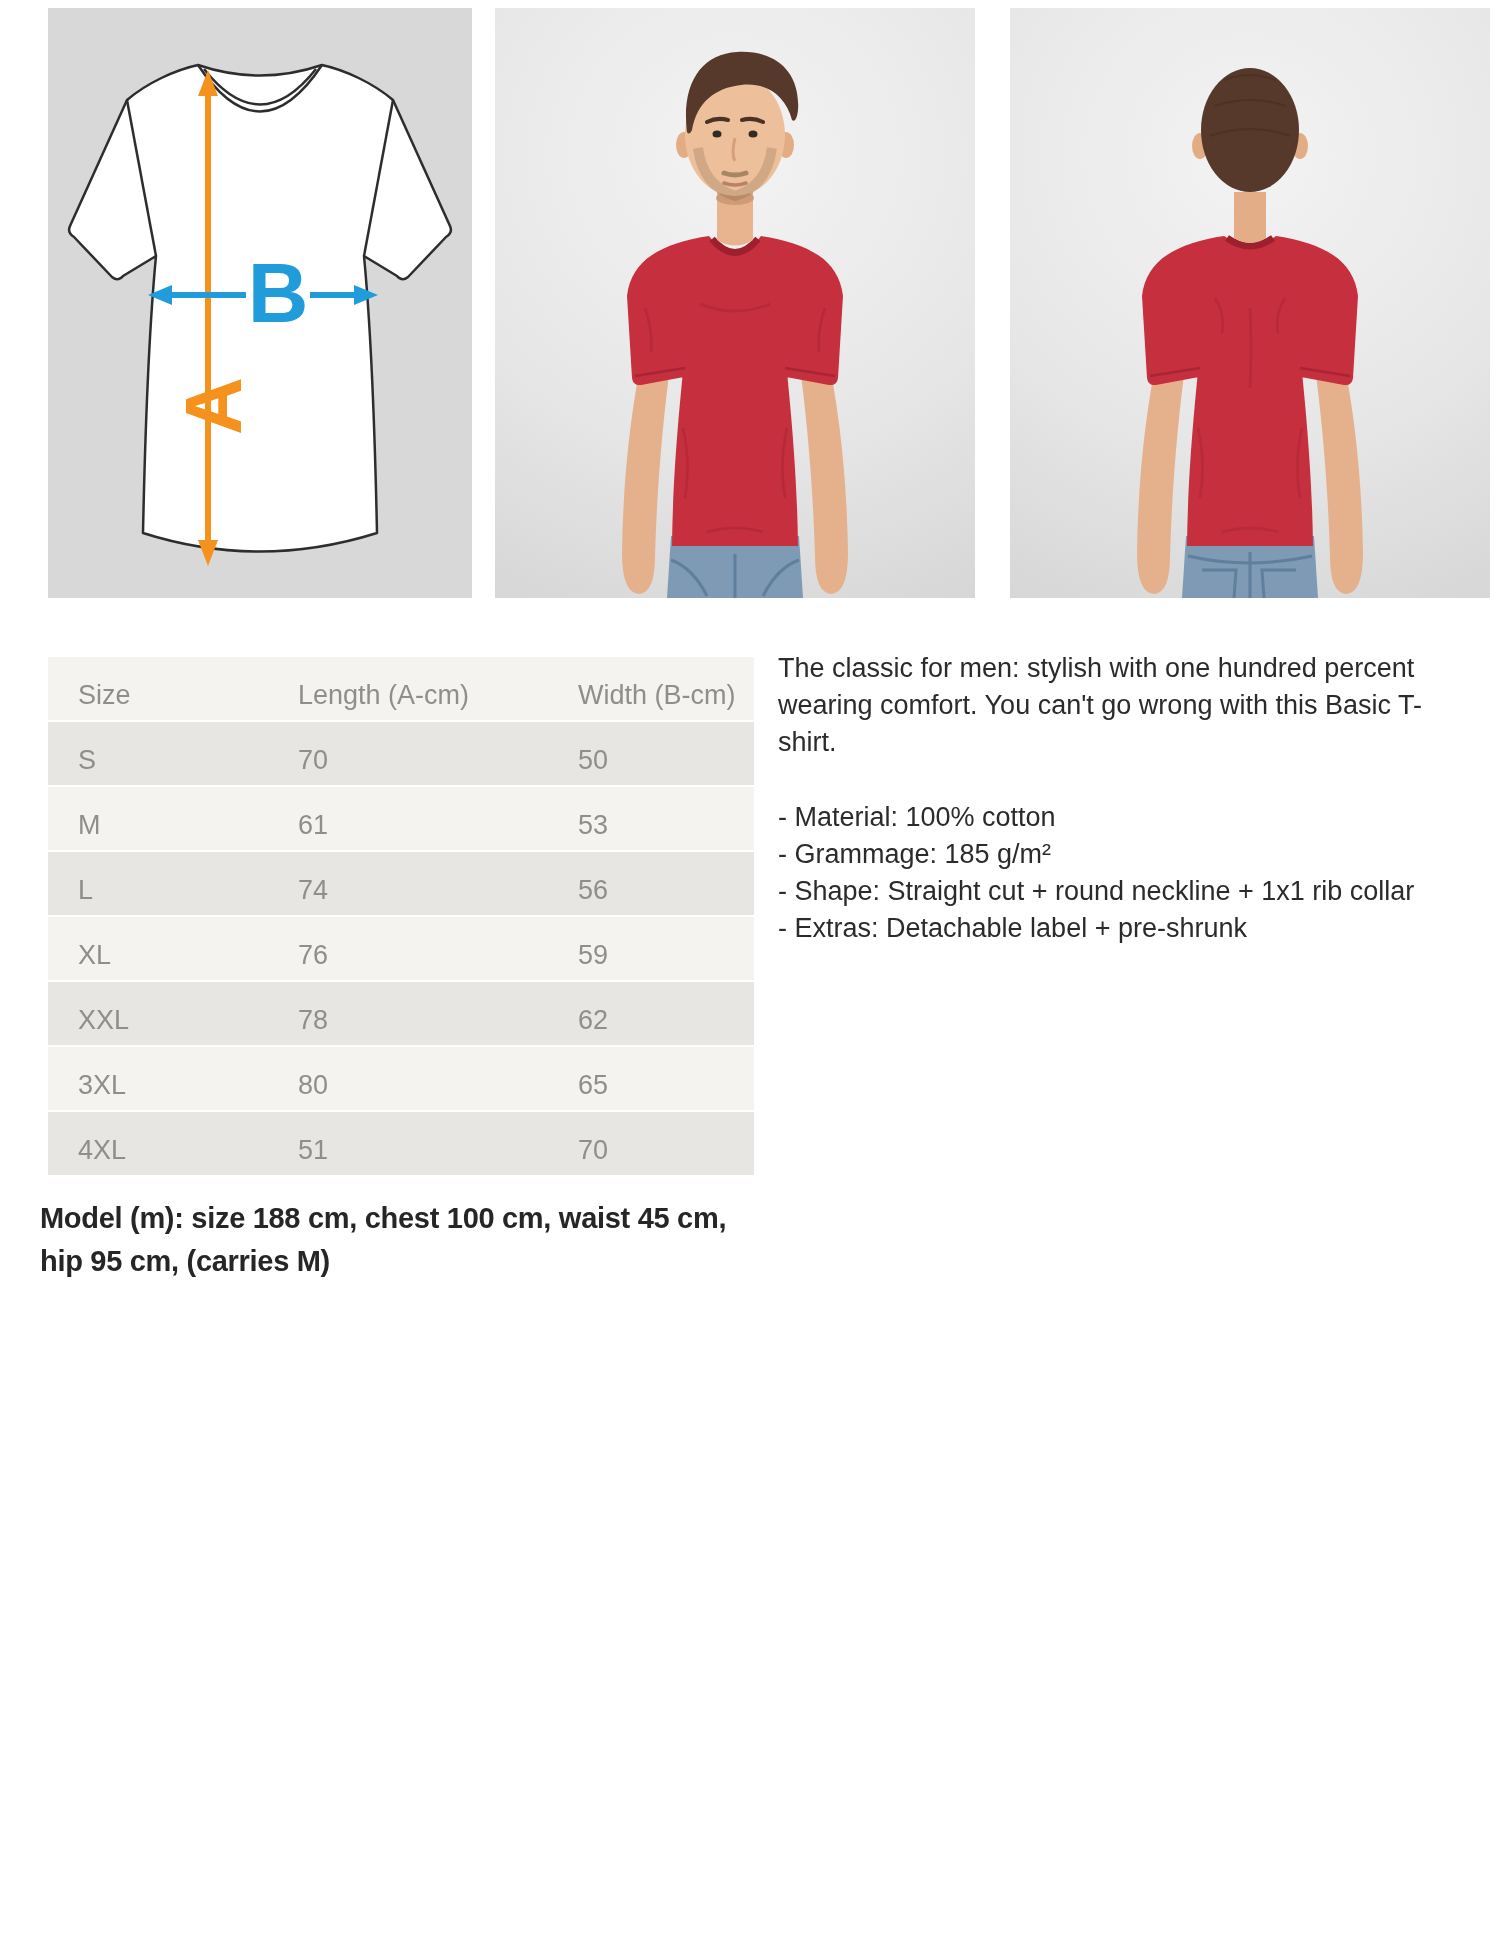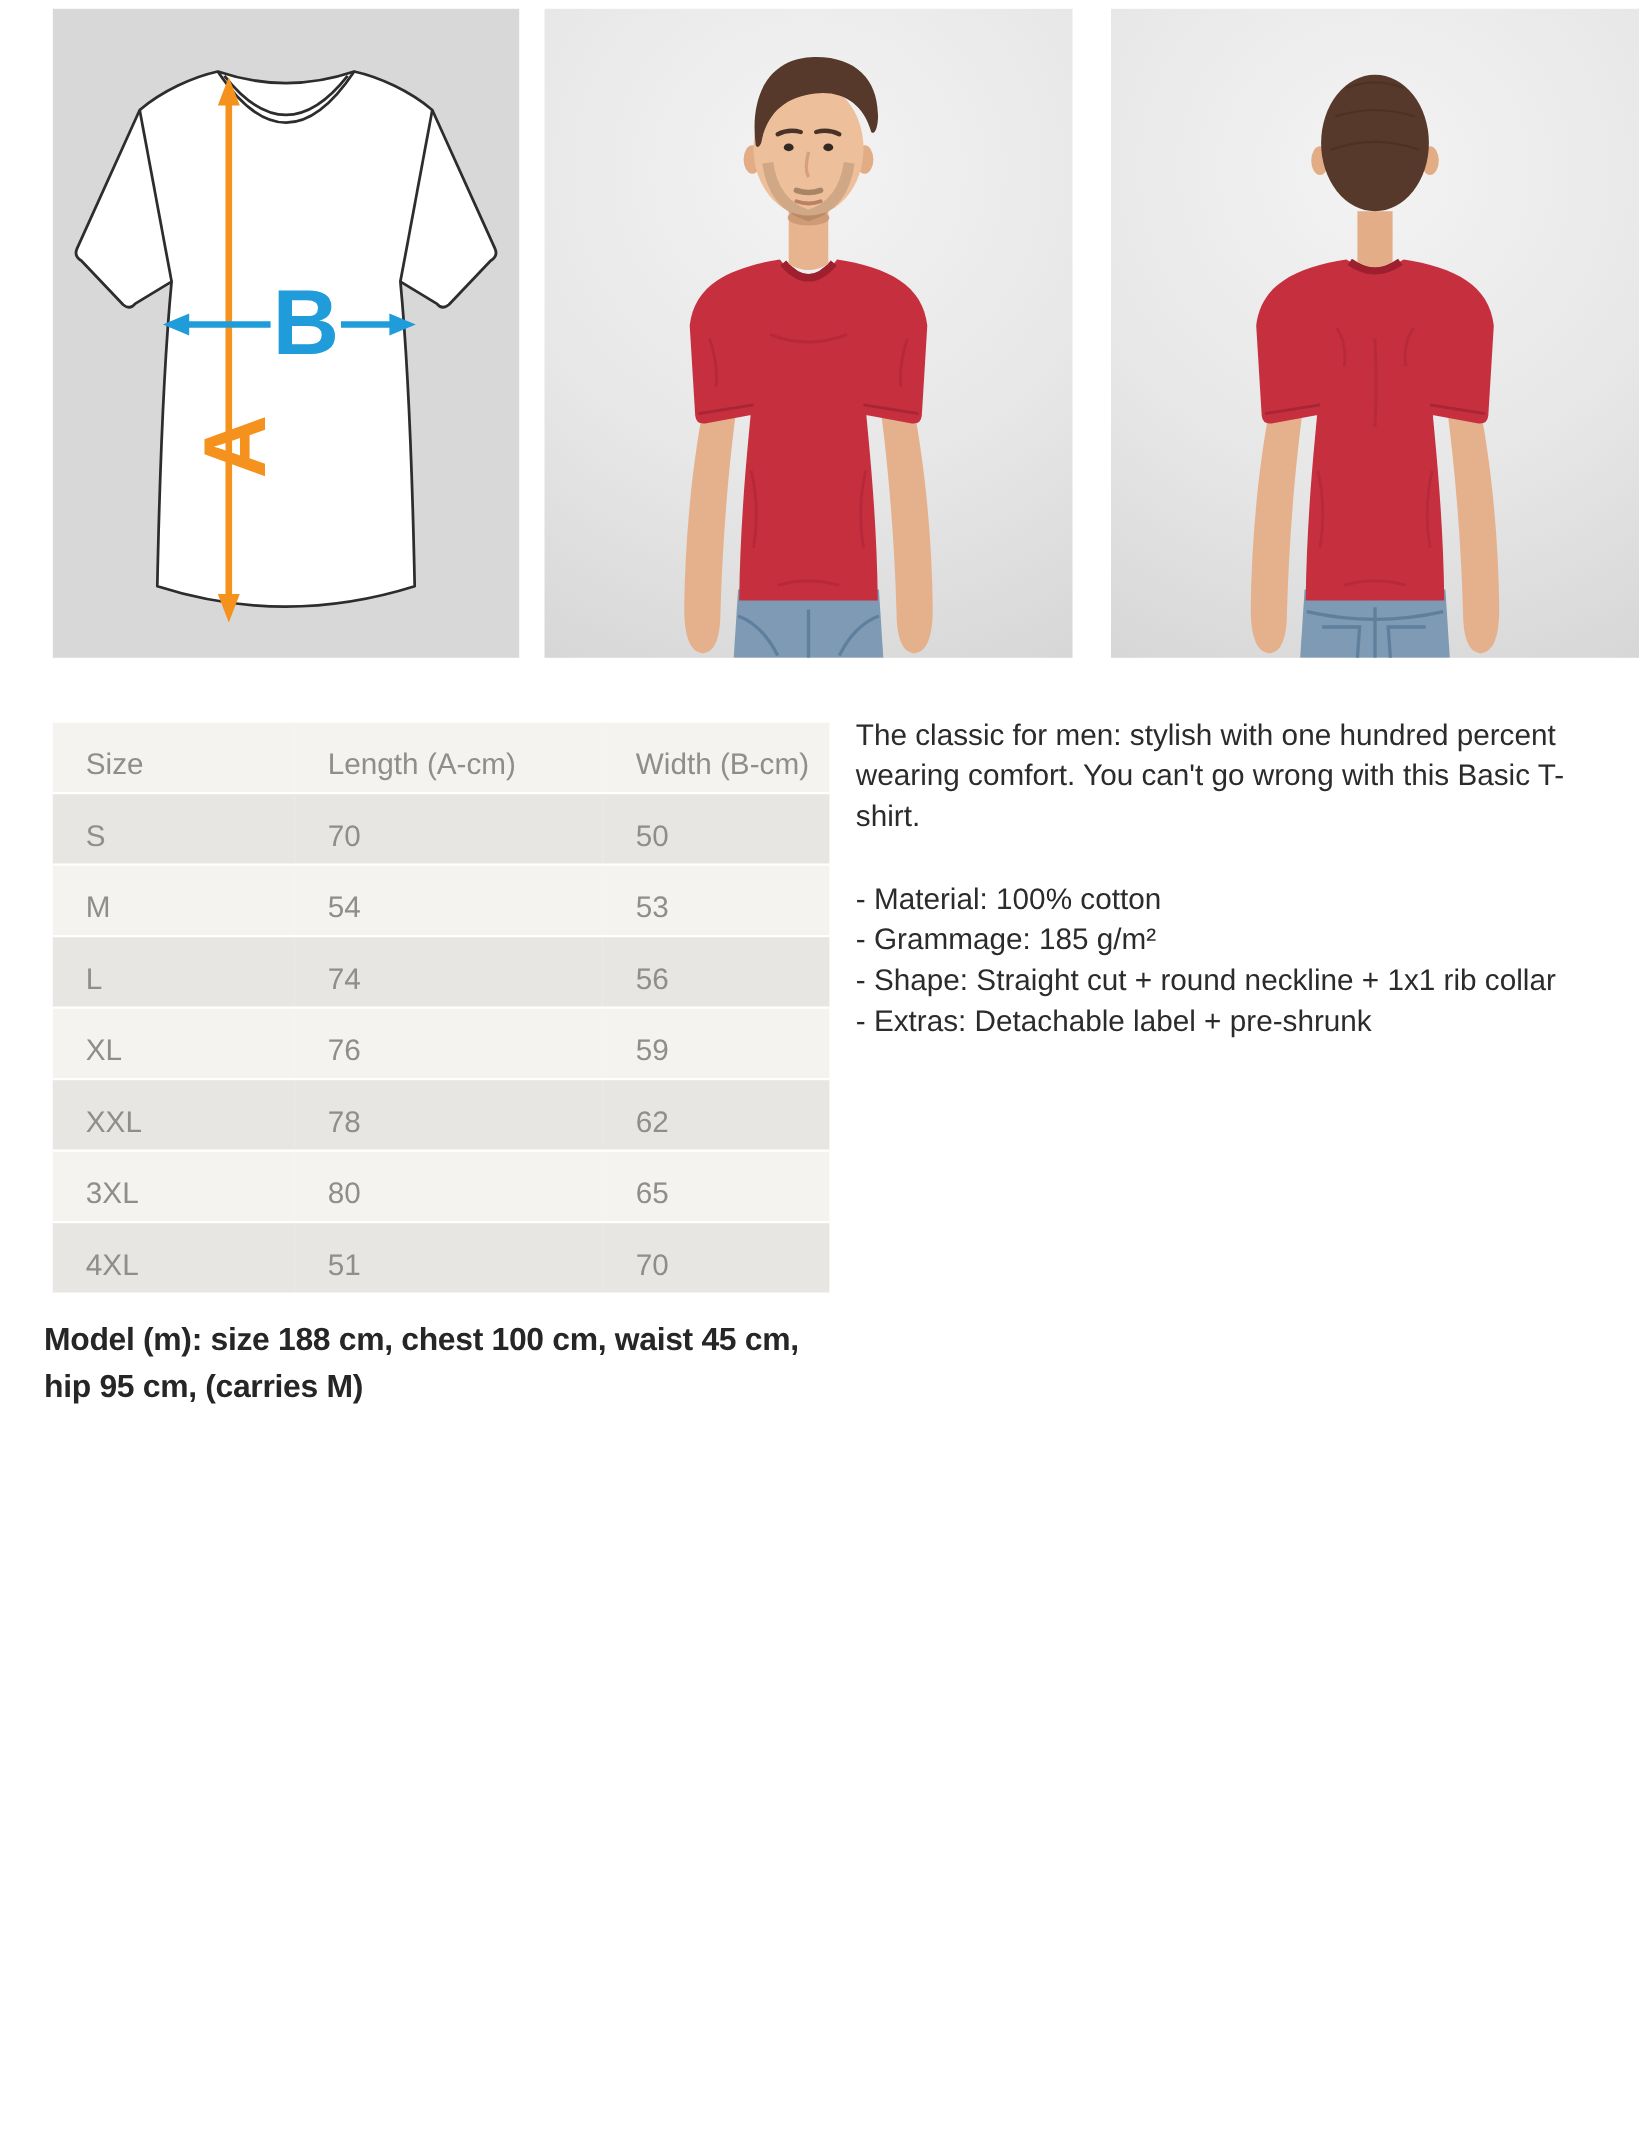--- a/index.html
+++ b/index.html
@@ -150,21 +150,21 @@
       </tr>
     </thead>
     <tbody>
       <tr>
         <td>S</td>
         <td>70</td>
         <td>50</td>
       </tr>
       <tr>
         <td>M</td>
-        <td>54</td>
+        <td>61</td>
         <td>53</td>
       </tr>
       <tr>
         <td>L</td>
         <td>74</td>
         <td>56</td>
       </tr>
       <tr>
         <td>XL</td>
         <td>76</td>

